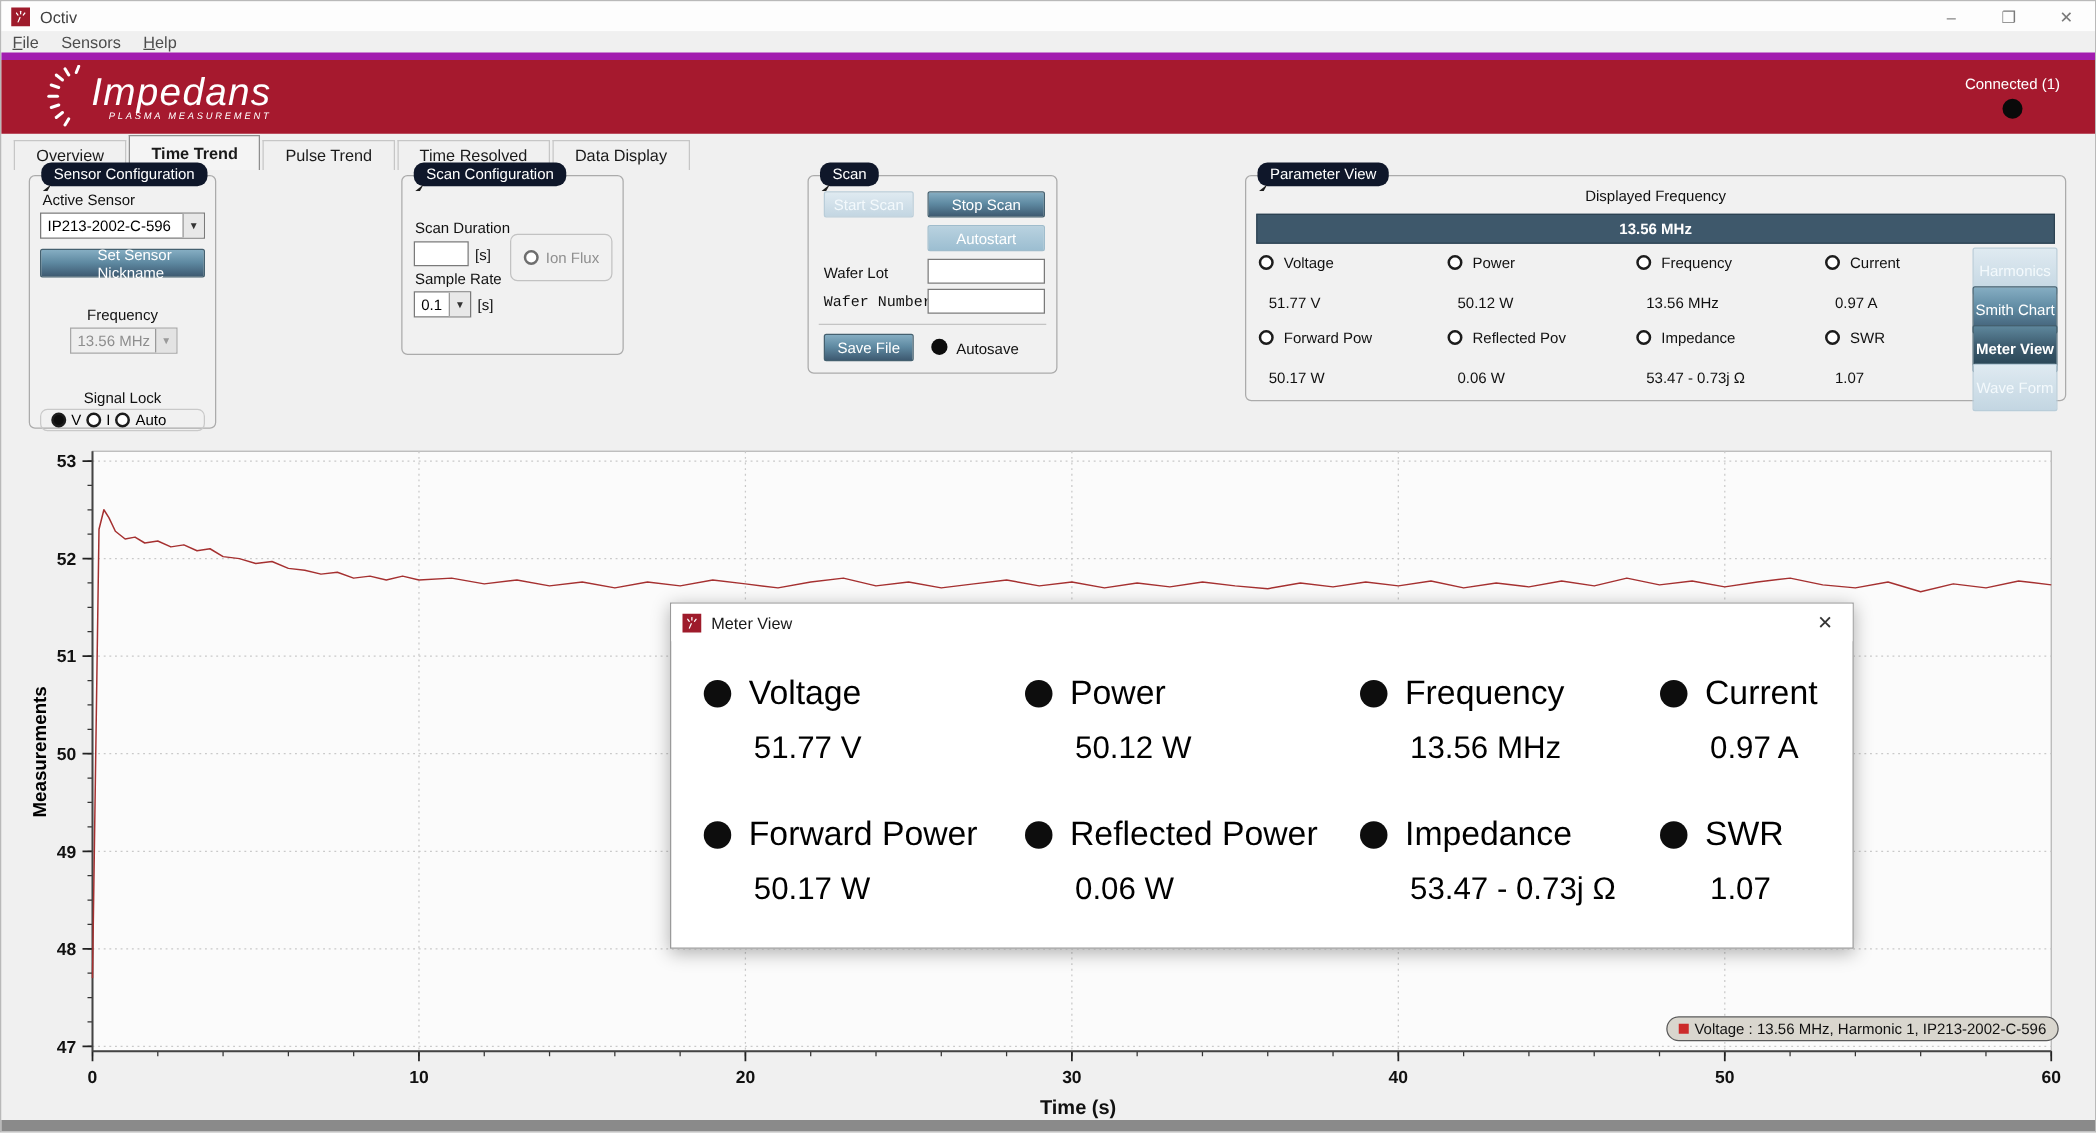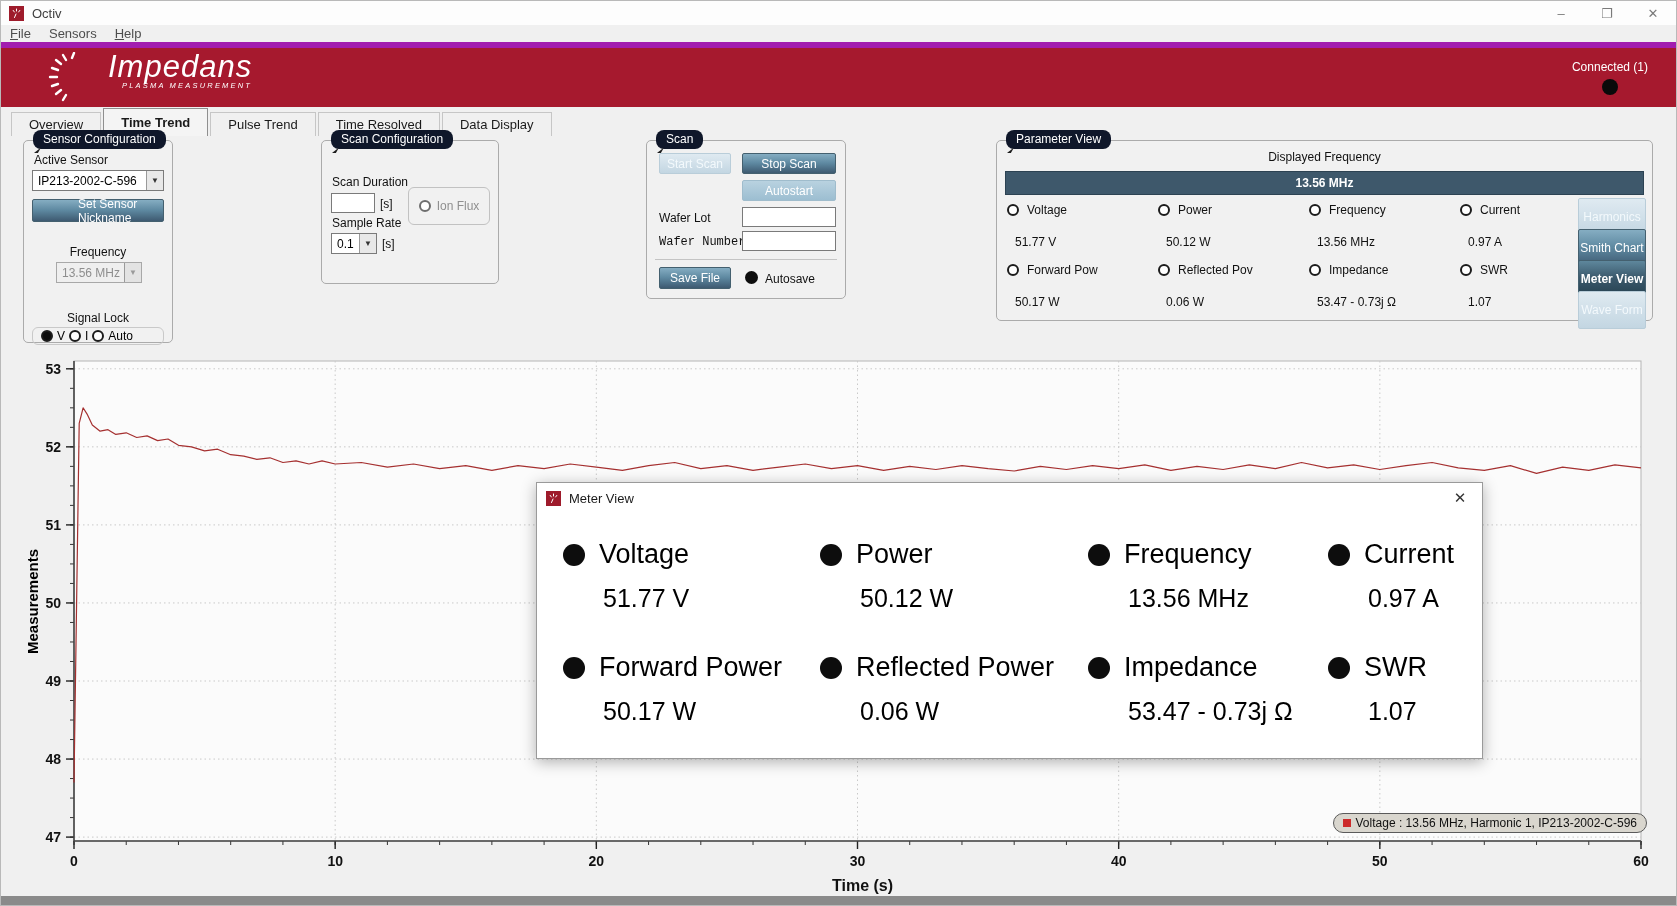--- a/index.html
+++ b/index.html
@@ -14,21 +14,21 @@
   .win-controls{margin-left:auto;display:flex;height:100%;}
   .win-btn{width:46px;height:100%;display:flex;align-items:center;justify-content:center;color:#7a7a7a;font-size:13px;cursor:default;}
 
   
   .menubar{position:absolute;top:24px;left:0;width:100%;height:23px;background:#f0f0f0;display:flex;align-items:center;border-bottom:6px solid #a21caf;}
   .menu-item{padding:2px 9px;font-size:13px;color:#4d4d4d;}
   .menu-item.accel::first-letter{text-decoration:underline;}
 
   
   .banner{position:absolute;top:47px;left:0;width:100%;height:59px;background:#a6192e;}
-  .logo{position:absolute;left:37px;top:4px;display:flex;gap:24px;}
+  .logo{position:absolute;left:26px;top:4px;display:flex;align-items:center;}
   .logo-text{color:#fff;}
   .logo-name{font-size:31px;font-style:italic;font-weight:500;letter-spacing:1px;line-height:30px;}
   .logo-sub{font-size:7.5px;letter-spacing:2.2px;text-align:right;margin-top:-1px;font-style:italic;}
   .connected{position:absolute;right:28px;top:12px;color:#fff;font-size:12px;text-align:center;}
   .connected-led{width:16px;height:16px;border-radius:50%;background:#0a0a0a;margin:5px auto 0 auto;}
 
   
   .tabstrip{position:absolute;top:106px;left:10px;display:flex;align-items:flex-end;height:29px;}
   .tab{font-size:13px;color:#1a1a1a;padding:4px 17px;background:#f0f0f0;border:1px solid #c6c6c6;border-bottom:none;margin-right:2px;height:24px;}
   .tab.active{font-weight:bold;border:1px solid #8f8f8f;border-bottom:none;background:#f4f4f4;height:28px;padding-top:6px;}

